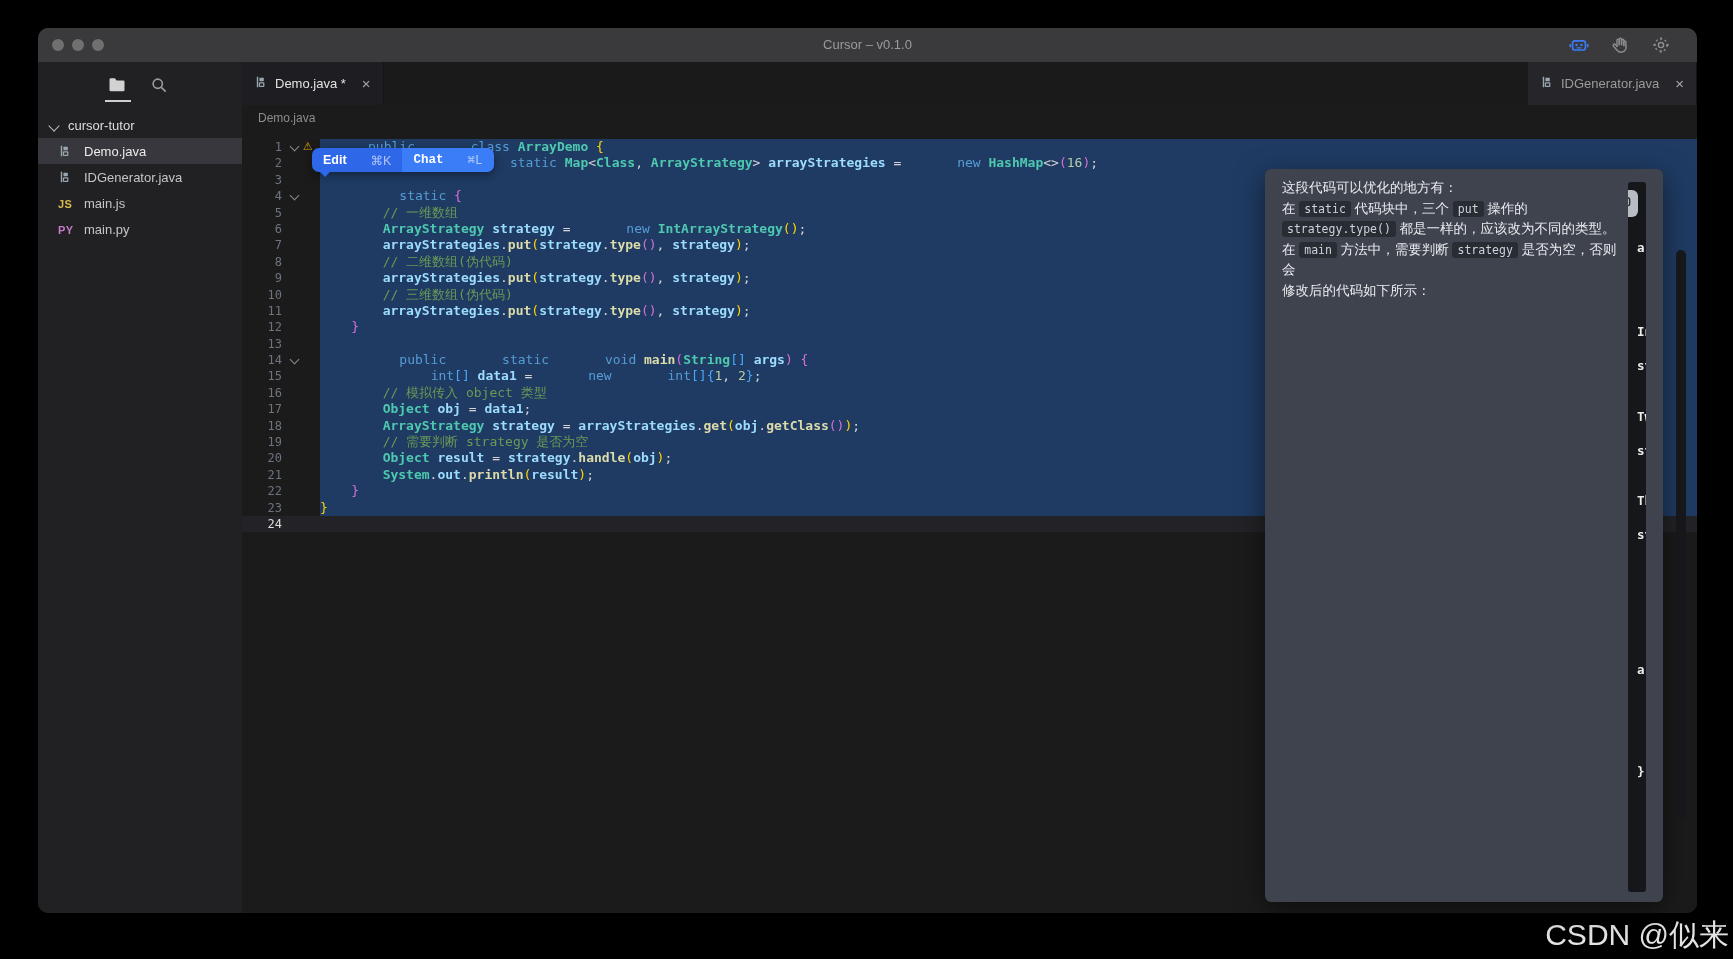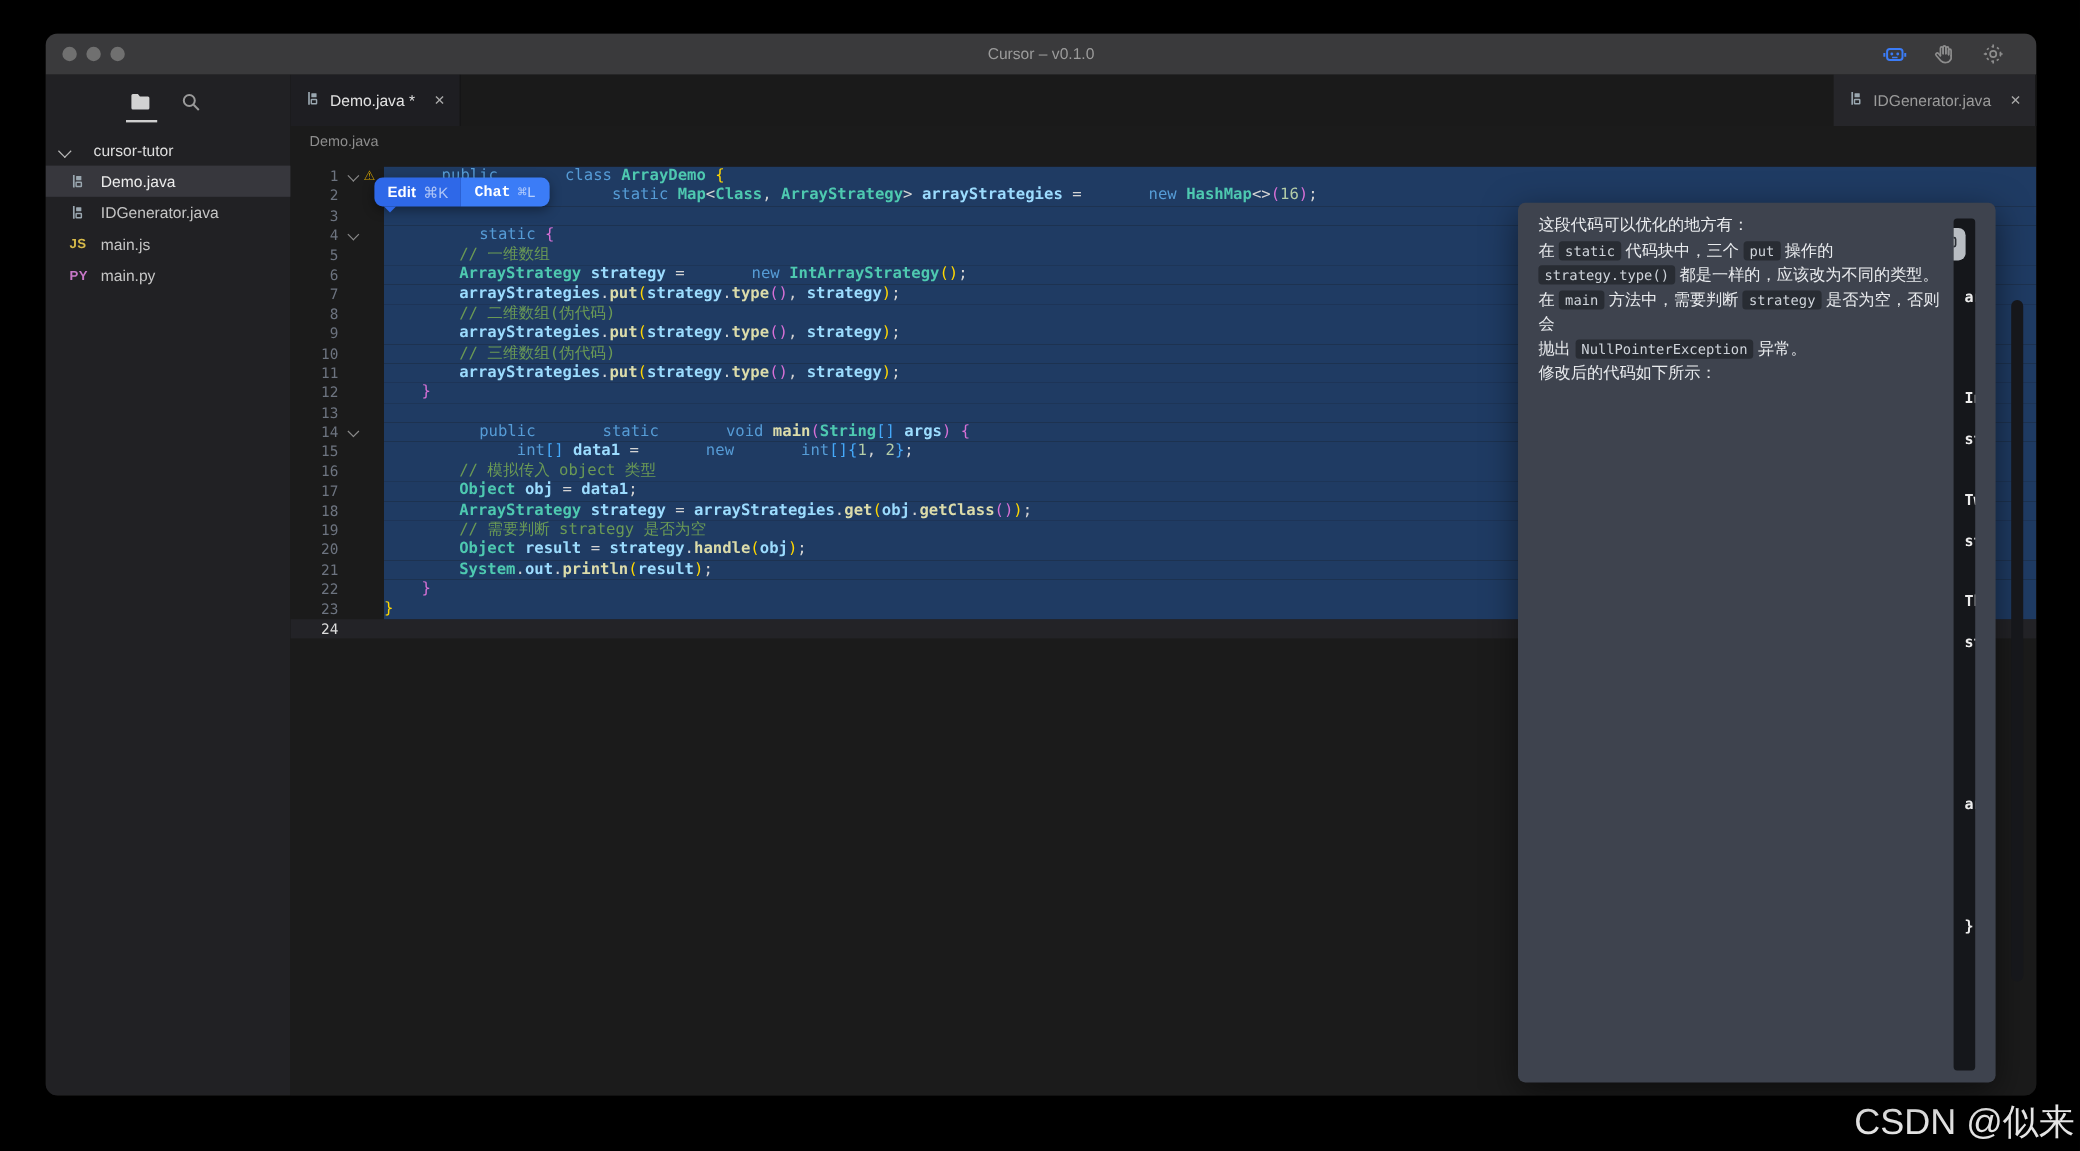--- a/index.html
+++ b/index.html
@@ -21,21 +21,21 @@
   .side-strip{height:50px;flex:none;position:relative;}
   .strip-files{position:absolute;left:69px;top:13px;}
   .strip-underline{position:absolute;left:67px;top:38px;width:26px;height:2px;background:#cfcfcf;}
   .strip-search{position:absolute;left:111px;top:13px;}
   .tree{flex:1;font-size:13px;color:#c5c5c5;}
   .trow{height:26px;display:flex;align-items:center;position:relative;cursor:default;}
   .trow.folder{color:#dedede;}
   .trow.selected{background:#37373d;color:#ececec;}
   .tchev{position:absolute;left:12px;top:10px;width:7px;height:7px;border-right:1.6px solid #b9b9b9;
          border-bottom:1.6px solid #b9b9b9;transform:rotate(45deg);}
-  .tfold-label{padding-left:40px;}
+  .tfold-label{padding-left:30px;}
   .ticonslot{position:absolute;left:20px;top:6px;width:18px;height:14px;display:flex;align-items:flex-end;}
   .tbadge{font-family:"Liberation Sans",sans-serif;font-weight:bold;font-size:11px;letter-spacing:.3px;}
   .titem-label{padding-left:46px;}
   
   .main{flex:1;min-width:0;display:flex;flex-direction:column;background:#1b1b1b;}
   .tabbar{height:43px;flex:none;background:#1a1a1a;display:flex;justify-content:space-between;}
   .tab{display:flex;align-items:center;padding:0 12px;font-size:13px;border-right:1px solid #141414;gap:7px;}
   .tab.active{background:#1e1e22;color:#e3e3e3;}
   .tab.inactive{background:#26262a;color:#9b9b9b;}
   .tclose{margin-left:9px;font-size:15px;color:#a8a8a8;line-height:1;}
@@ -58,21 +58,21 @@
   .tk-fn{color:#dcdcaa;font-weight:bold;}
   .tk-nm{color:#b5cea8;}
   .tk-cm{color:#6a9955;}
   .tk-pl{color:#d4d4d4;}
   .tk-b1{color:#ffd700;}
   .tk-b2{color:#d670d6;}
   .tk-b3{color:#45a9f9;}
   
   .popup{position:absolute;left:70px;top:16px;height:24px;display:flex;border-radius:7px;
          z-index:4;box-shadow:0 3px 10px rgba(0,0,0,.4);font-family:"Liberation Sans",sans-serif;}
-  .pseg{display:flex;align-items:center;gap:6px;padding:0 11px;font-size:12.5px;font-weight:600;color:#fff;}
+  .pseg{display:flex;align-items:center;gap:24px;padding:0 11px;font-size:12.5px;font-weight:600;color:#fff;}
   .pseg .key{color:rgba(255,255,255,.62);font-weight:500;}
   .pseg.edit{background:#2e68e8;border-radius:7px 0 0 7px;position:relative;}
   .pseg.chat{background:#3b7cf7;border-radius:0 7px 7px 0;font-family:Liberation Mono, monospace;}
   .ptail{position:absolute;left:8px;top:100%;width:0;height:0;border:5px solid transparent;border-top-color:#2e68e8;}
   
   .panel{position:absolute;left:1265px;top:169px;width:398px;height:733px;background:#3e434e;border-radius:6px;
          box-shadow:0 8px 28px rgba(0,0,0,.5);padding:9px 17px 10px;box-sizing:border-box;z-index:5;
          color:#e9ebee;font-size:13.5px;display:flex;}
   .pline{line-height:20.5px;flex:none;}
   .chip{font-family:"DejaVu Sans Mono",monospace;font-size:11.5px;background:#282c33;color:#ced3da;
@@ -372,21 +372,20 @@
       </div>
     </div>
   </div>
 
   <div class="panel">
     <div id="panel-lines">
         <div class="pline"><span>这段代码可以优化的地方有：</span></div>
         <div class="pline"><span>在 </span><span class="chip">static</span><span> 代码块中，三个 </span><span class="chip">put</span><span> 操作的</span></div>
         <div class="pline"><span class="chip">strategy.type()</span><span> 都是一样的，应该改为不同的类型。</span></div>
         <div class="pline"><span>在 </span><span class="chip">main</span><span> 方法中，需要判断 </span><span class="chip">strategy</span><span> 是否为空，否则会</span></div>
-        <div class="pline"><span>抛出 </span><span class="chip">NullPointerException</span><span> 异常。</span></div>
         <div class="pline"><span>修改后的代码如下所示：</span></div>
       </div>
     <div class="codeblock">
       <span id="panel-code">public class ArrayDemo {
     private static Map&lt;Class, ArrayStrategy&gt;
 arrayStrategies = new HashMap&lt;&gt;(16);
 
     static {
         // 一维数组
         ArrayStrategy strategy1 = new

